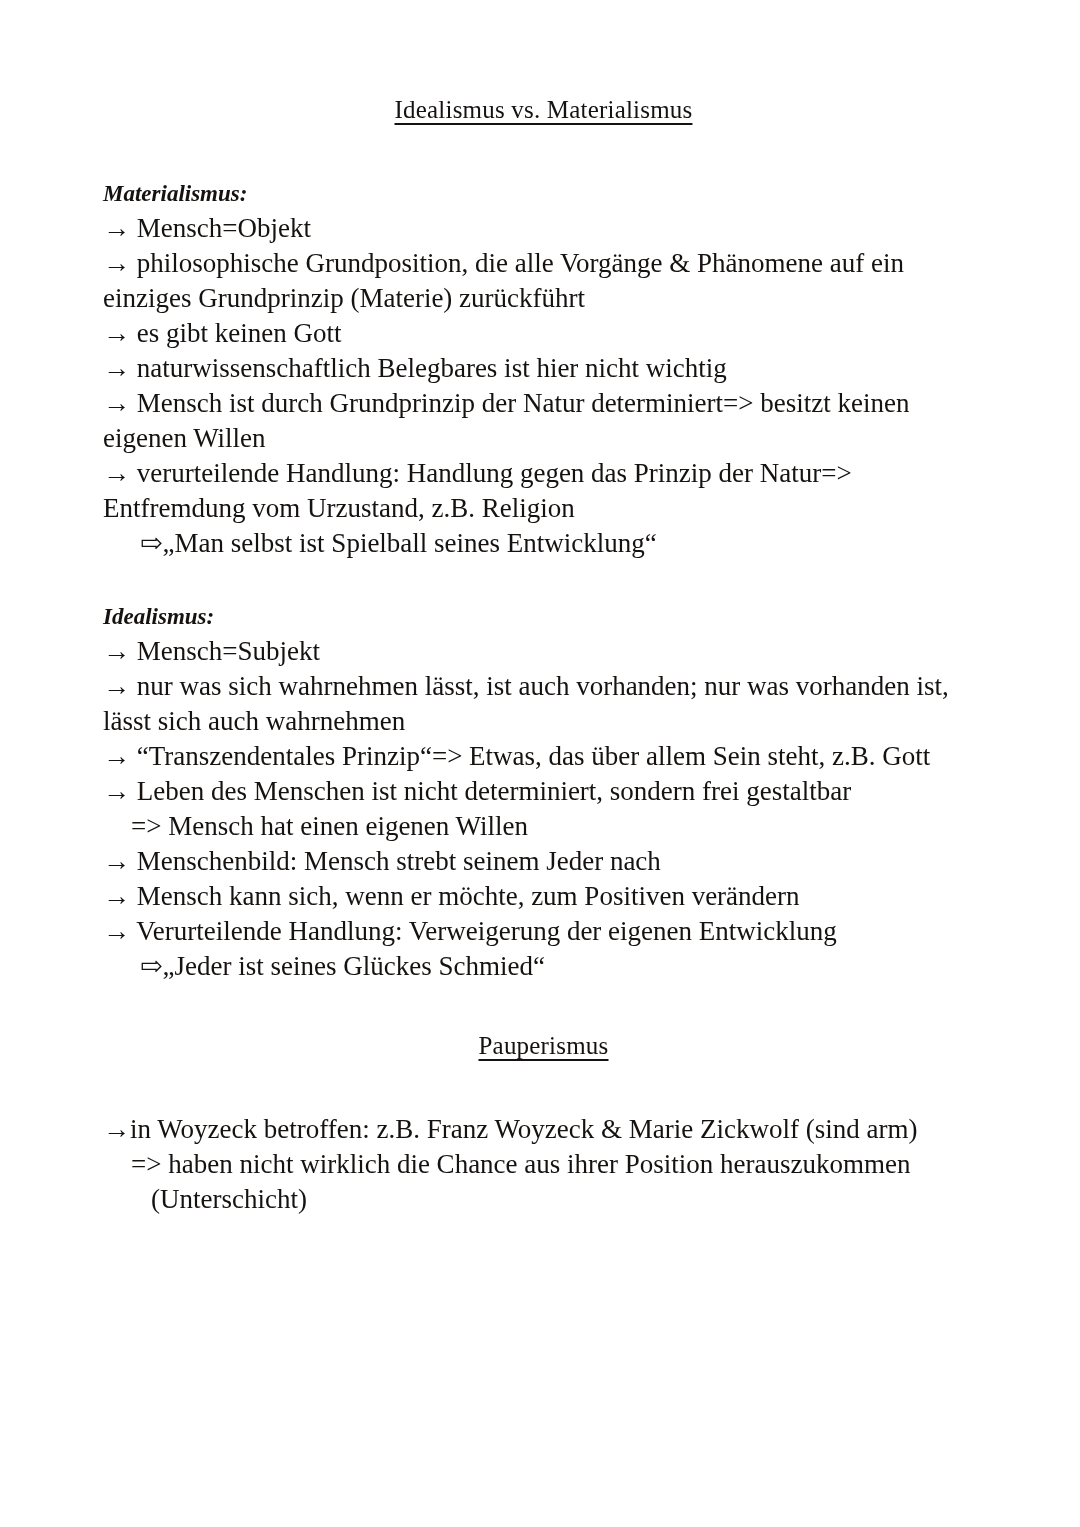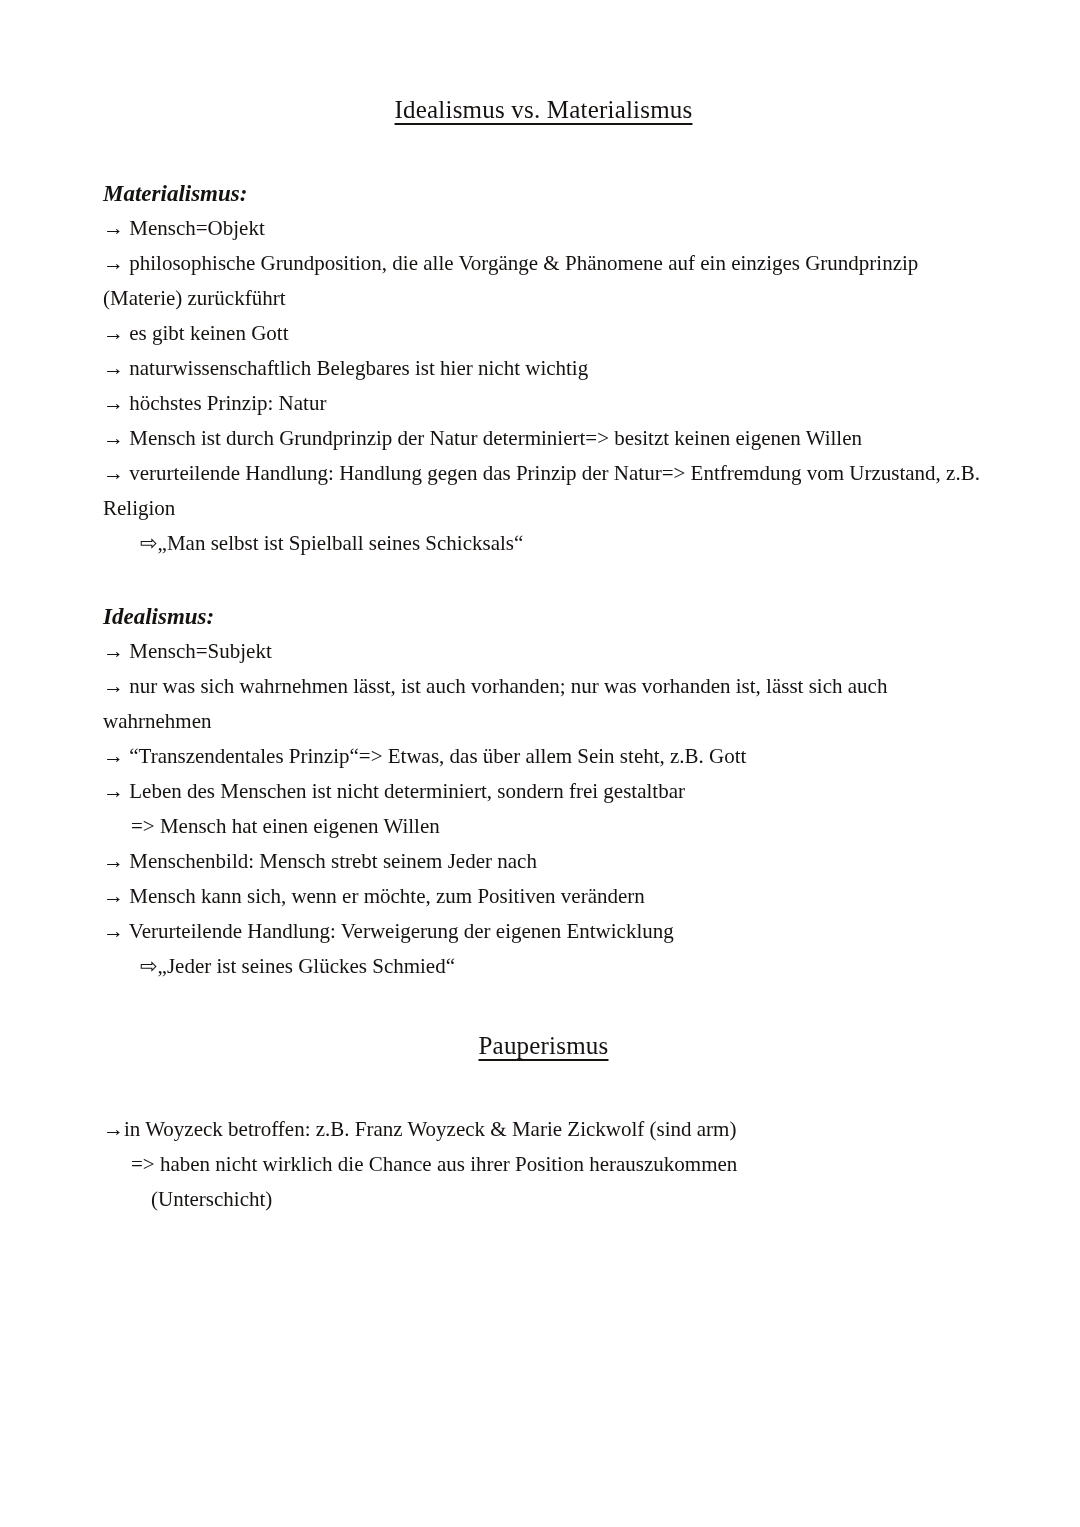--- a/index.html
+++ b/index.html
@@ -29,34 +29,33 @@
     text-decoration-thickness: 1.5px;
     margin: 0 0 52px 0;
     letter-spacing: 0.2px;
   }
   .doc-title.second {
     margin-top: 48px;
     margin-bottom: 52px;
   }
   .sec {
     margin: 0;
-    font-family: Liberation Serif, serif;
   }
   .sec + .sec {
     margin-top: 38px;
   }
   .sec-heading {
     font-size: 23px;
     font-weight: bold;
     font-style: italic;
     line-height: 35px;
   }
   .line {
     margin: 0;
-    font-size: 21px;
+    font-size: 27px;
     line-height: 35px;
     max-width: 882px;
   }
   .line.quote {
     padding-left: 37px;
   }
   .line.sub {
     padding-left: 28px;
   }
   .line.sub2 {
@@ -69,24 +68,23 @@
 <div class="page">
 
   <h1 class="doc-title">Idealismus vs. Materialismus</h1>
 
   <section class="sec">
     <div class="sec-heading">Materialismus:</div>
     <p class="line">→ Mensch=Objekt</p>
     <p class="line">→ philosophische Grundposition, die alle Vorgänge &amp; Phänomene auf ein einziges Grundprinzip (Materie) zurückführt</p>
     <p class="line">→ es gibt keinen Gott</p>
     <p class="line">→ naturwissenschaftlich Belegbares ist hier nicht wichtig</p>
-    <p class="line">→ höchstes Prinzip: Natur</p>
     <p class="line">→ Mensch ist durch Grundprinzip der Natur determiniert=&gt; besitzt keinen eigenen Willen</p>
     <p class="line">→ verurteilende Handlung: Handlung gegen das Prinzip der Natur=&gt; Entfremdung vom Urzustand, z.B. Religion</p>
-    <p class="line quote">⇨„Man selbst ist Spielball seines Schicksals“</p>
+    <p class="line quote">⇨„Man selbst ist Spielball seines Entwicklung“</p>
   </section>
 
   <section class="sec">
     <div class="sec-heading">Idealismus:</div>
     <p class="line">→ Mensch=Subjekt</p>
     <p class="line">→ nur was sich wahrnehmen lässt, ist auch vorhanden; nur was vorhanden ist, lässt sich auch wahrnehmen</p>
     <p class="line">→ “Transzendentales Prinzip“=&gt; Etwas, das über allem Sein steht, z.B. Gott</p>
     <p class="line">→ Leben des Menschen ist nicht determiniert, sondern frei gestaltbar</p>
     <p class="line sub">=&gt; Mensch hat einen eigenen Willen</p>
     <p class="line">→ Menschenbild: Mensch strebt seinem Jeder nach</p>

